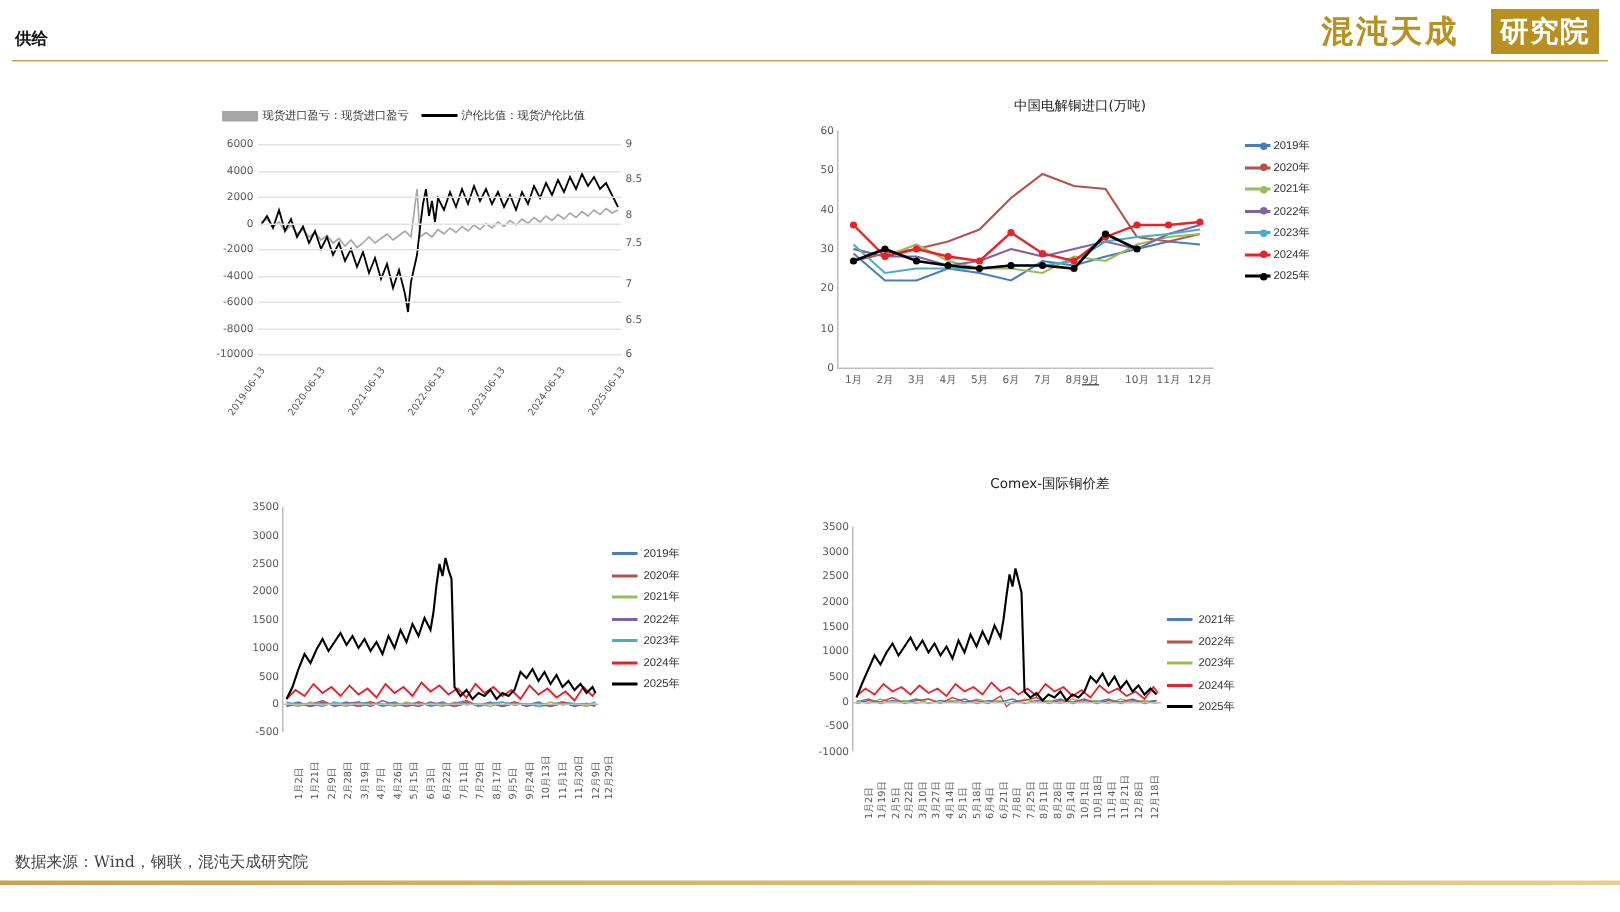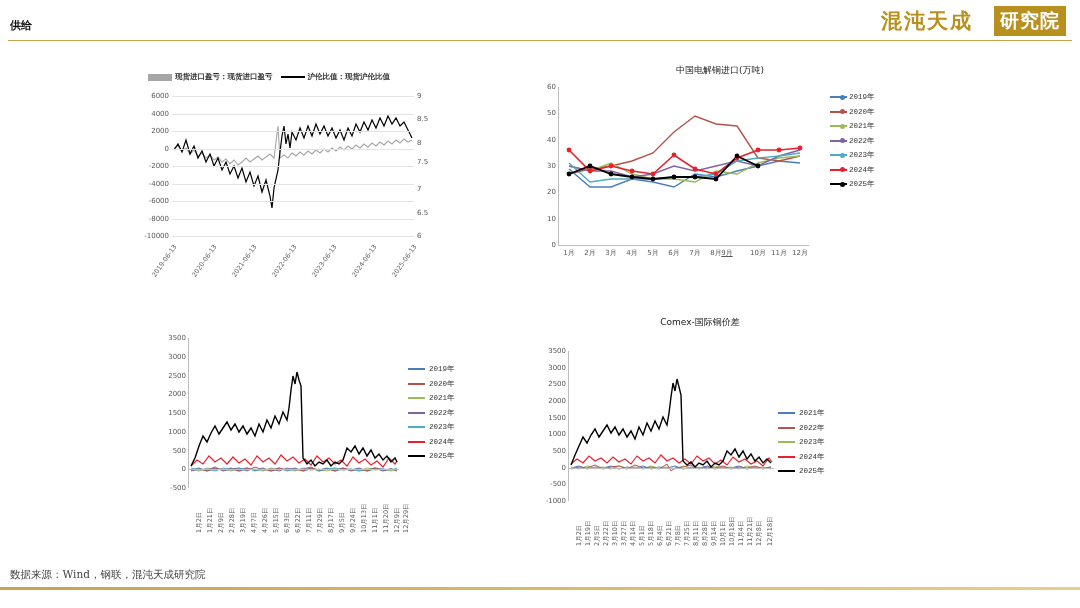--- a/index.html
+++ b/index.html
@@ -68,29 +68,29 @@
     transform-origin:left top;
     font-family:"DejaVu Sans",sans-serif;
   }
   .xtick-h{
     position:absolute;top:calc(100% + 3px);
     font-size:7px;color:#595959;white-space:nowrap;
     transform:translateX(-50%);
     font-family:"DejaVu Sans",sans-serif;
   }
   
-  .legend-v{position:absolute;font-size:7.5px;color:#333;font-family:Liberation Mono, monospace;}
+  .legend-v{position:absolute;font-size:7.5px;color:#333;font-family:Liberation Sans, sans-serif;}
   .legend-v .row{display:flex;align-items:center;gap:4px;margin-bottom:4.5px;}
   .legend-v .swatch{width:17px;height:2px;display:inline-block;}
   .legend-v .dot{width:5px;height:5px;border-radius:50%;display:inline-block;margin-left:-11px;}
   .legend-h{
     position:absolute;display:flex;align-items:center;gap:8px;
     font-size:7.5px;color:#333;font-family:"DejaVu Sans",sans-serif;
   }
-  .legend-h .item{display:flex;align-items:center;gap:3px;font-weight:bold;}
+  .legend-h .item{display:flex;align-items:center;gap:3px;}
   .legend-h .bar{width:24px;height:7px;display:inline-block;background:#a6a6a6;}
   .legend-h .ln{width:24px;height:2px;display:inline-block;background:#000;}
   svg{display:block;}
 </style>
 </head>
 <body>
 
 <div class="page-title">供给</div>
 <div class="header-rule"></div>
 <div class="logo">

